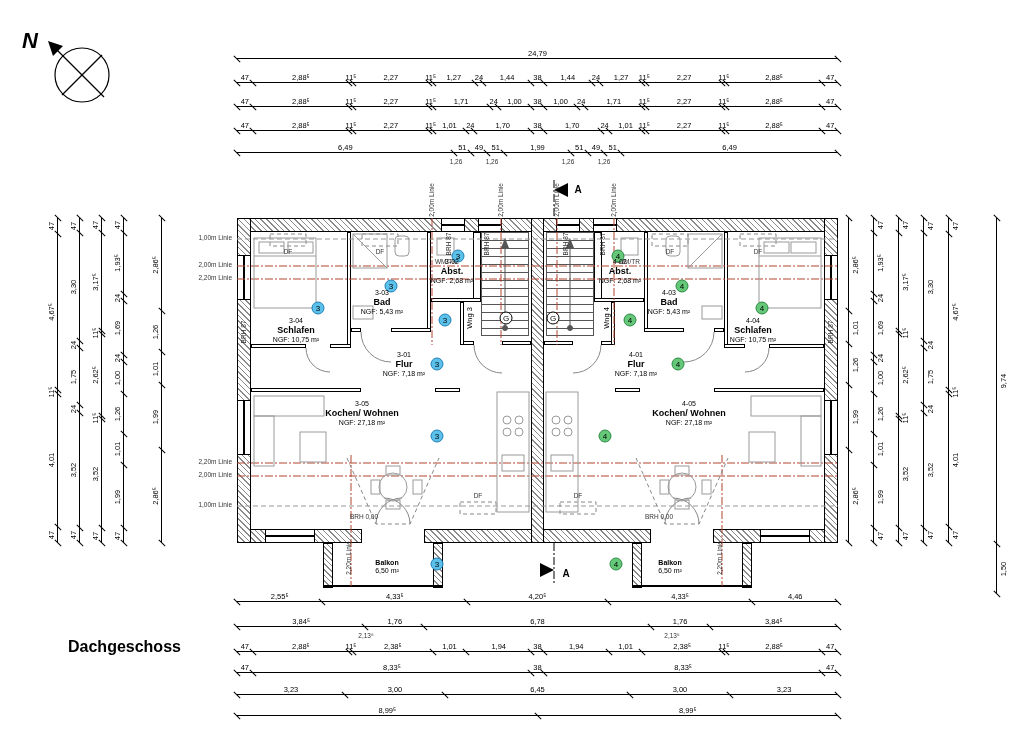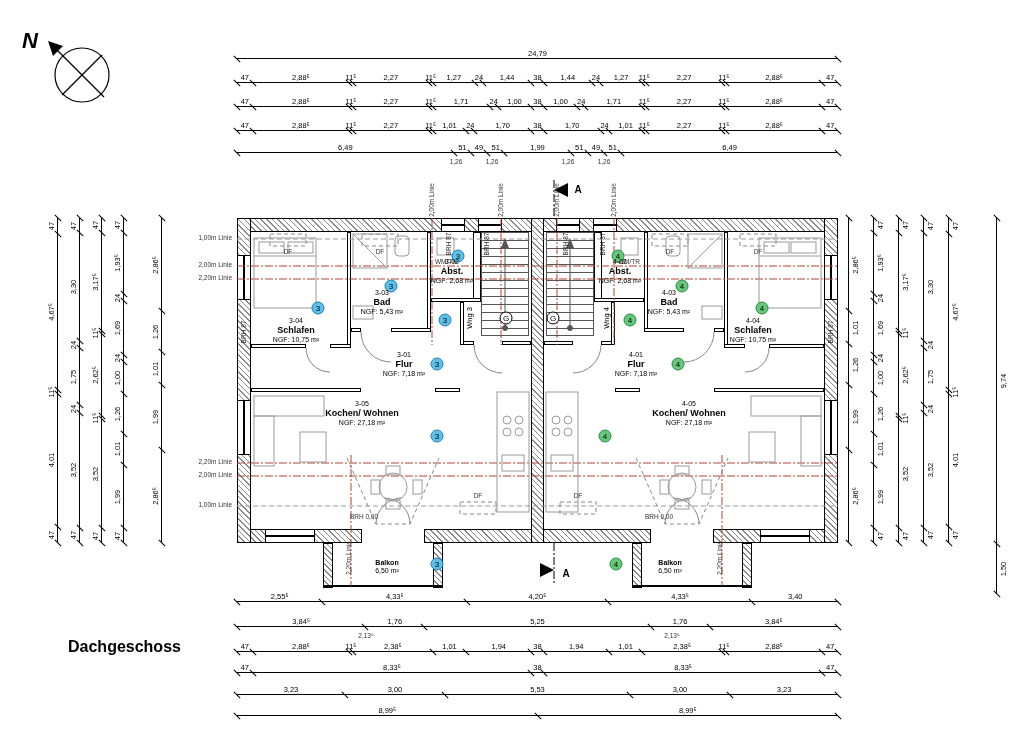--- a/index.html
+++ b/index.html
@@ -505,36 +505,36 @@
         <div class="tick" style="left: 230.177px;"></div>
         <div class="dim-seg" style="left: 230.177px; width: 140.478px;">
           <span class="dim-label">4,20⁵</span>
         </div>
         <div class="tick" style="left: 370.656px;"></div>
         <div class="dim-seg" style="left: 370.656px; width: 144.821px;">
           <span class="dim-label">4,33⁵</span>
         </div>
         <div class="tick" style="left: 515.477px;"></div>
         <div class="dim-seg" style="left: 515.477px; width: 85.5231px;">
-          <span class="dim-label">3,40</span>
+          <span class="dim-label">4,46</span>
         </div>
         <div class="tick" style="left: 601px;"></div>
       </div>
       <div class="dim-chain h" style="left: 237px; top: 626px; width: 601px;">
         <div class="tick" style="left: 0px;"></div>
         <div class="dim-seg" style="left: 0px; width: 128.452px;">
           <span class="dim-label">3,84⁵</span>
         </div>
         <div class="tick" style="left: 128.452px;"></div>
         <div class="dim-seg" style="left: 128.452px; width: 58.7971px;">
           <span class="dim-label">1,76</span>
         </div>
         <div class="tick" style="left: 187.249px;"></div>
         <div class="dim-seg" style="left: 187.249px; width: 226.503px;">
-          <span class="dim-label">5,25</span>
+          <span class="dim-label">6,78</span>
         </div>
         <div class="tick" style="left: 413.751px;"></div>
         <div class="dim-seg" style="left: 413.751px; width: 58.7971px;">
           <span class="dim-label">1,76</span>
         </div>
         <div class="tick" style="left: 472.548px;"></div>
         <div class="dim-seg" style="left: 472.548px; width: 128.452px;">
           <span class="dim-label">3,84⁵</span>
         </div>
         <div class="tick" style="left: 601px;"></div>
@@ -621,21 +621,21 @@
         <div class="tick" style="left: 0px;"></div>
         <div class="dim-seg" style="left: 0px; width: 107.906px;">
           <span class="dim-label">3,23</span>
         </div>
         <div class="tick" style="left: 107.906px;"></div>
         <div class="dim-seg" style="left: 107.906px; width: 100.222px;">
           <span class="dim-label">3,00</span>
         </div>
         <div class="tick" style="left: 208.128px;"></div>
         <div class="dim-seg" style="left: 208.128px; width: 184.743px;">
-          <span class="dim-label">5,53</span>
+          <span class="dim-label">6,45</span>
         </div>
         <div class="tick" style="left: 392.872px;"></div>
         <div class="dim-seg" style="left: 392.872px; width: 100.222px;">
           <span class="dim-label">3,00</span>
         </div>
         <div class="tick" style="left: 493.094px;"></div>
         <div class="dim-seg" style="left: 493.094px; width: 107.906px;">
           <span class="dim-label">3,23</span>
         </div>
         <div class="tick" style="left: 601px;"></div>

